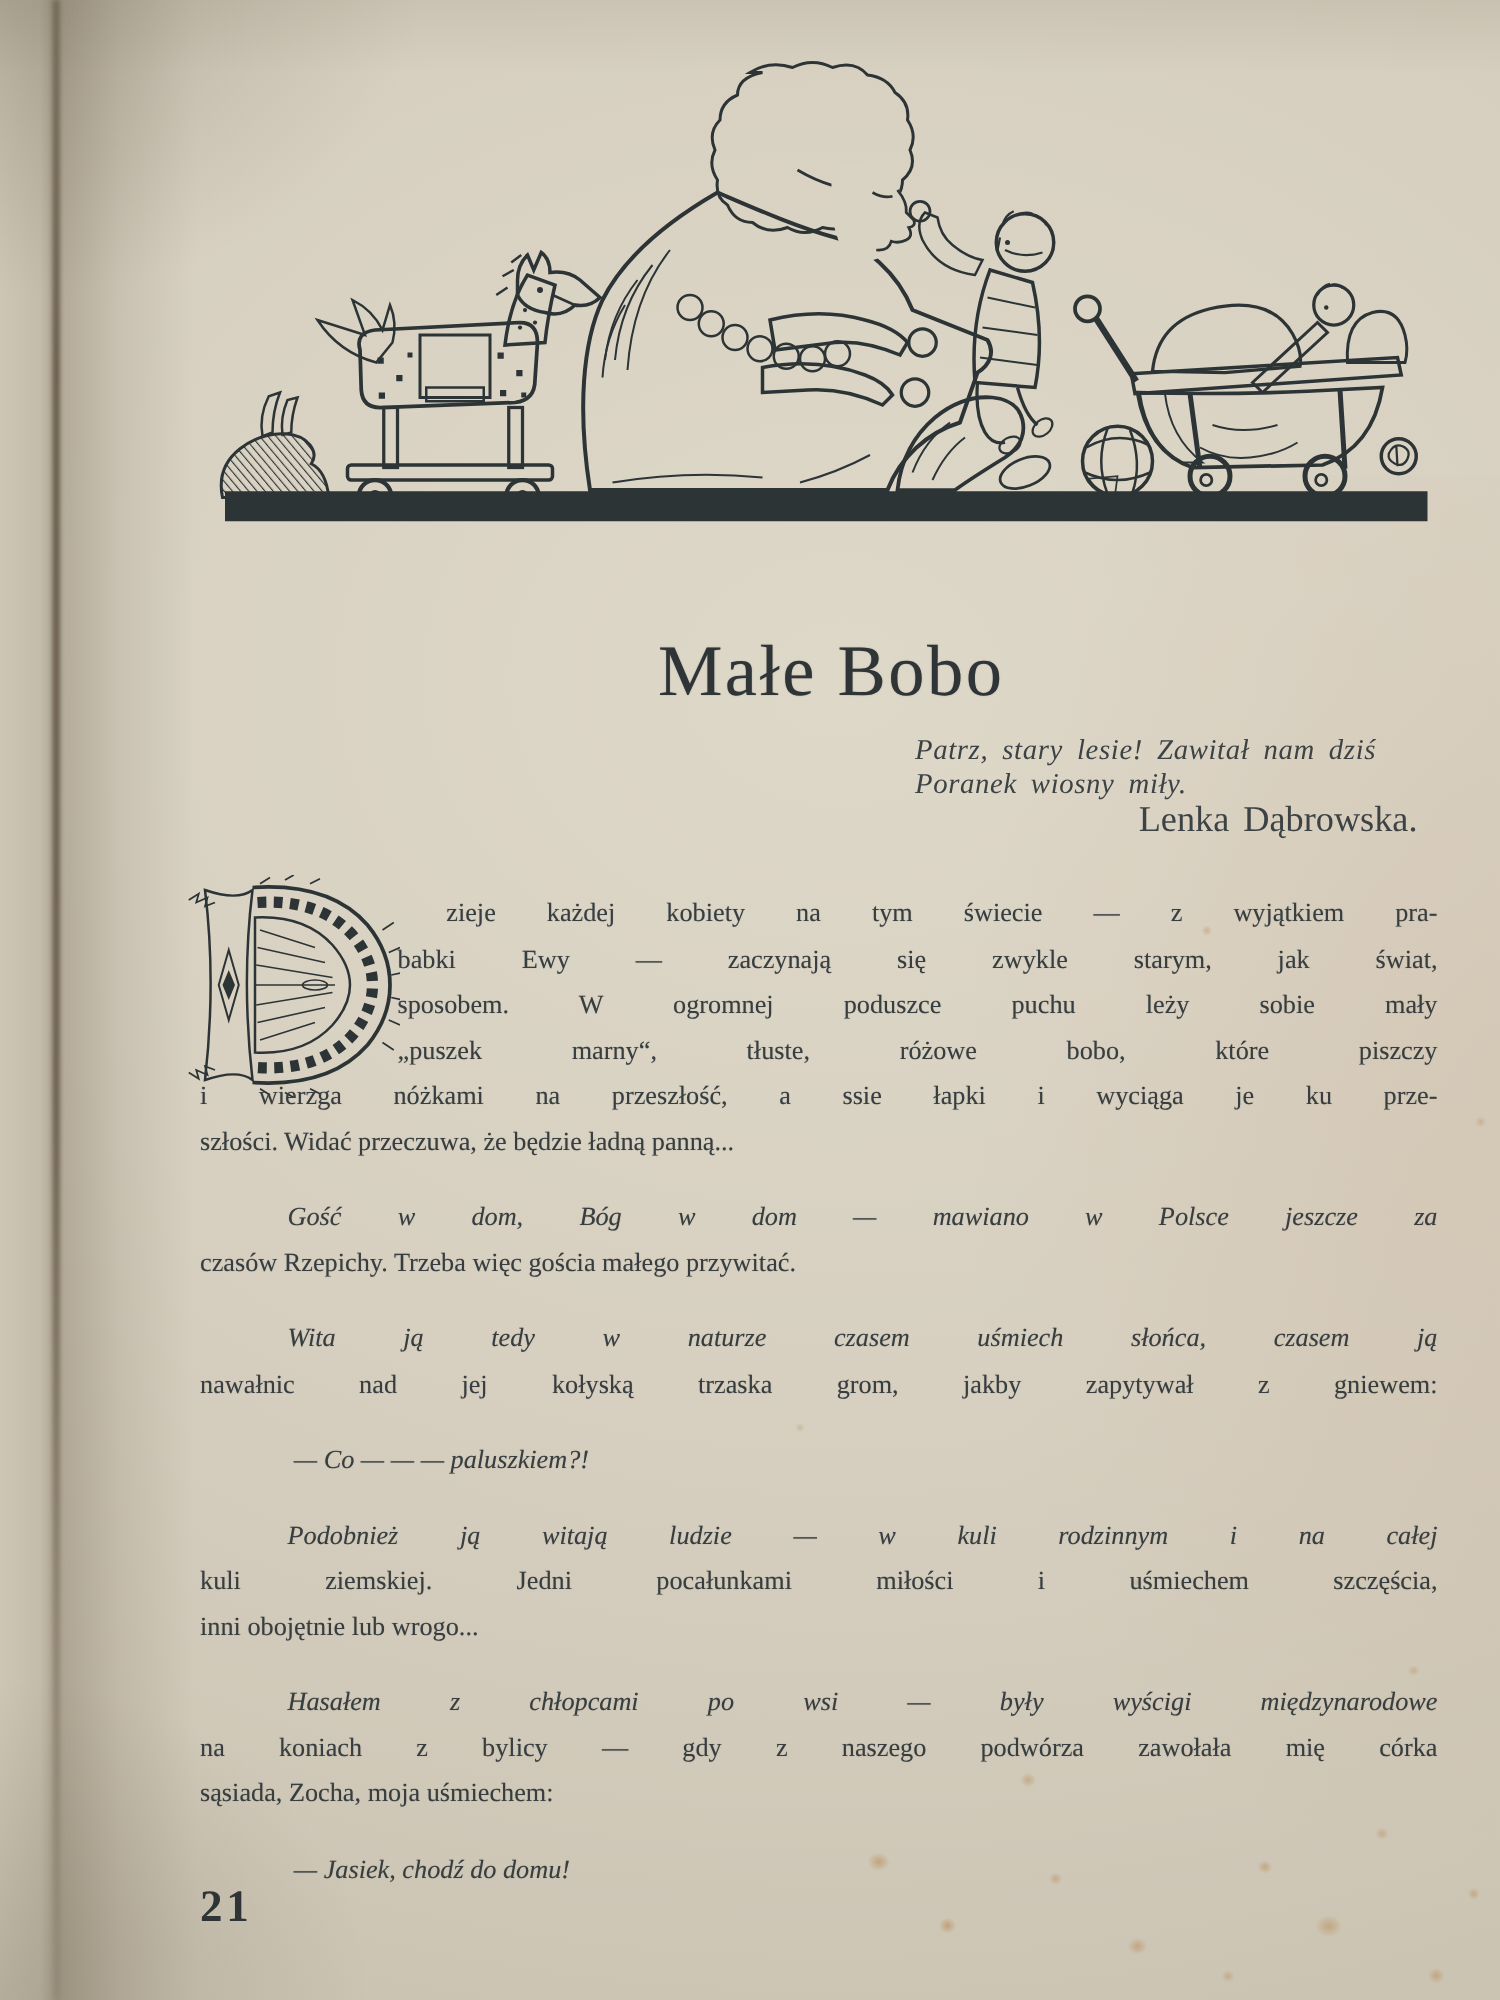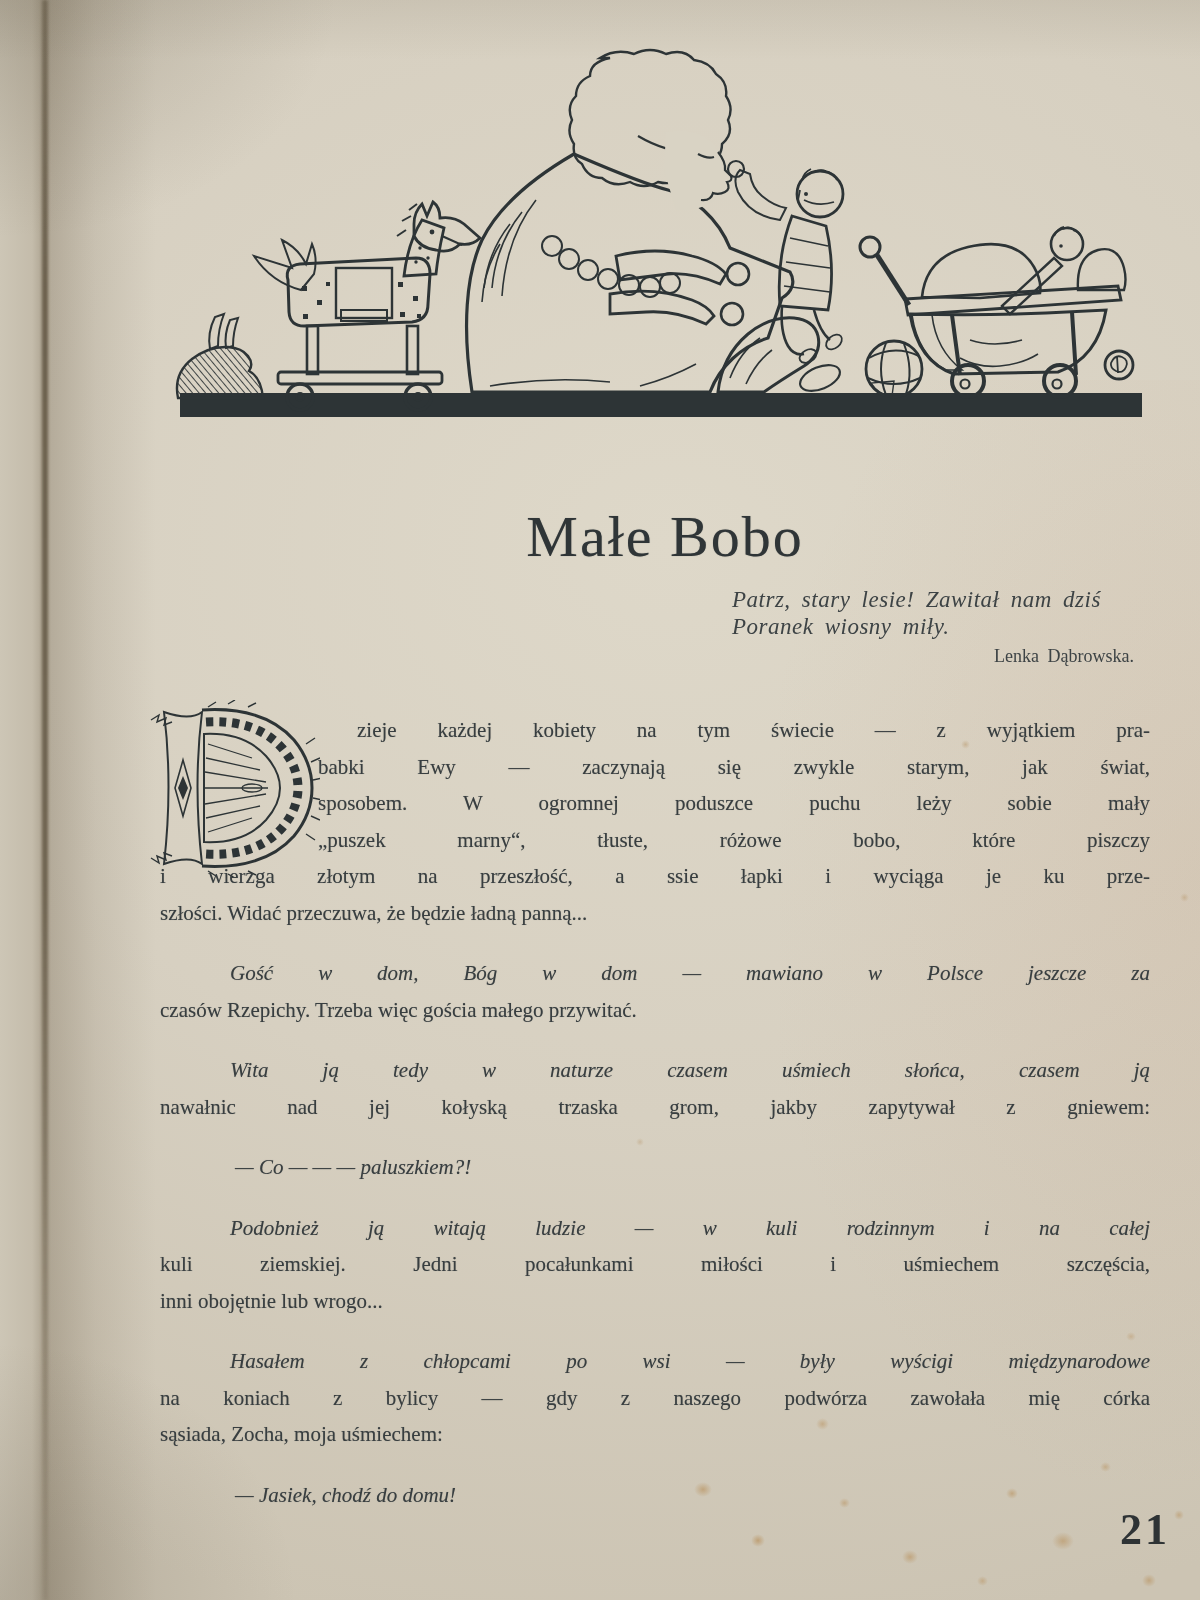--- a/index.html
+++ b/index.html
@@ -28,38 +28,38 @@
   .headpiece{position:absolute;left:170px;top:48px;width:975px;height:375px;}
 
   
   .title{position:absolute;left:160px;top:506px;width:1010px;text-align:center;
     font-size:58px;line-height:62px;letter-spacing:2px;color:#2f3537;
     text-shadow:0 0 1px rgba(47,53,55,.4);}
 
   
   .epigraph{position:absolute;left:732px;top:586px;width:402px;color:#3d4345;}
   .epigraph .eline{font-style:italic;font-size:23px;line-height:27px;letter-spacing:.5px;word-spacing:5px;}
-  .epigraph .attrib{font-size:18px;line-height:27px;margin-top:3px;text-align:right;word-spacing:4px;}
+  .epigraph .attrib{font-size:29px;line-height:27px;margin-top:3px;text-align:right;word-spacing:4px;}
 
   
   .bodytext{position:absolute;left:160px;top:712px;width:990px;color:#383e40;
     font-size:21px;text-shadow:0 0 .8px rgba(56,62,64,.38);}
   .ln{line-height:36.5px;height:36.5px;overflow:visible;}
   .just{text-align:justify;text-align-last:justify;}
   .dc{margin-left:158px;}
   .dc1{margin-left:197px;}
   .gap{margin-top:24px;font-style:italic;}
   .ind{text-indent:70px;}
   .dlg{text-indent:75px;}
 
   .dropcap{position:absolute;left:148px;top:700px;width:172px;height:178px;}
   .dropcap-letter{position:absolute;left:0;top:0;opacity:0;font-size:120px;}
 
-  .pageno{position:absolute;left:160px;top:1504px;width:1010px;text-align:right;
-    font-size:44px;font-weight:bold;letter-spacing:3px;color:#2e3335;}
+  .pageno{position:absolute;left:160px;top:1504px;width:1010px;text-align:left;
+    font-size:36px;font-weight:bold;letter-spacing:3px;color:#2e3335;}
 
   svg .ink{stroke:#2d3436;fill:none;}
 </style>
 </head>
 <body>
 
 <div class="stage">
 
   <div class="facing-strip"></div>
   <div class="crease"></div>
@@ -267,21 +267,21 @@
         <ellipse cx="104" cy="88" rx="10" ry="4"></ellipse>
       </g>
     </svg>
   </div>
 
   <div class="bodytext">
     <div class="ln dc1 just">zieje każdej kobiety na tym świecie — z wyjątkiem pra-</div>
     <div class="ln dc just">babki Ewy — zaczynają się zwykle starym, jak świat,</div>
     <div class="ln dc just">sposobem. W ogromnej poduszce puchu leży sobie mały</div>
     <div class="ln dc just">„puszek marny“, tłuste, różowe bobo, które piszczy</div>
-    <div class="ln just">i wierzga złotym na przeszłość, a ssie łapki i wyciąga je ku prze-</div>
+    <div class="ln just">i wierzga nóżkami na przeszłość, a ssie łapki i wyciąga je ku prze-</div>
     <div class="ln">szłości. Widać przeczuwa, że będzie ładną panną...</div>
     <div class="ln gap ind just">Gość w dom, Bóg w dom — mawiano w Polsce jeszcze za</div>
     <div class="ln">czasów Rzepichy. Trzeba więc gościa małego przywitać.</div>
     <div class="ln gap ind just">Wita ją tedy w naturze czasem uśmiech słońca, czasem ją</div>
     <div class="ln just">nawałnic nad jej kołyską trzaska grom, jakby zapytywał z gniewem:</div>
     <div class="ln gap dlg">— Co — — — paluszkiem?!</div>
     <div class="ln gap ind just">Podobnież ją witają ludzie — w kuli rodzinnym i na całej</div>
     <div class="ln just">kuli ziemskiej. Jedni pocałunkami miłości i uśmiechem szczęścia,</div>
     <div class="ln">inni obojętnie lub wrogo...</div>
     <div class="ln gap ind just">Hasałem z chłopcami po wsi — były wyścigi międzynarodowe</div>

